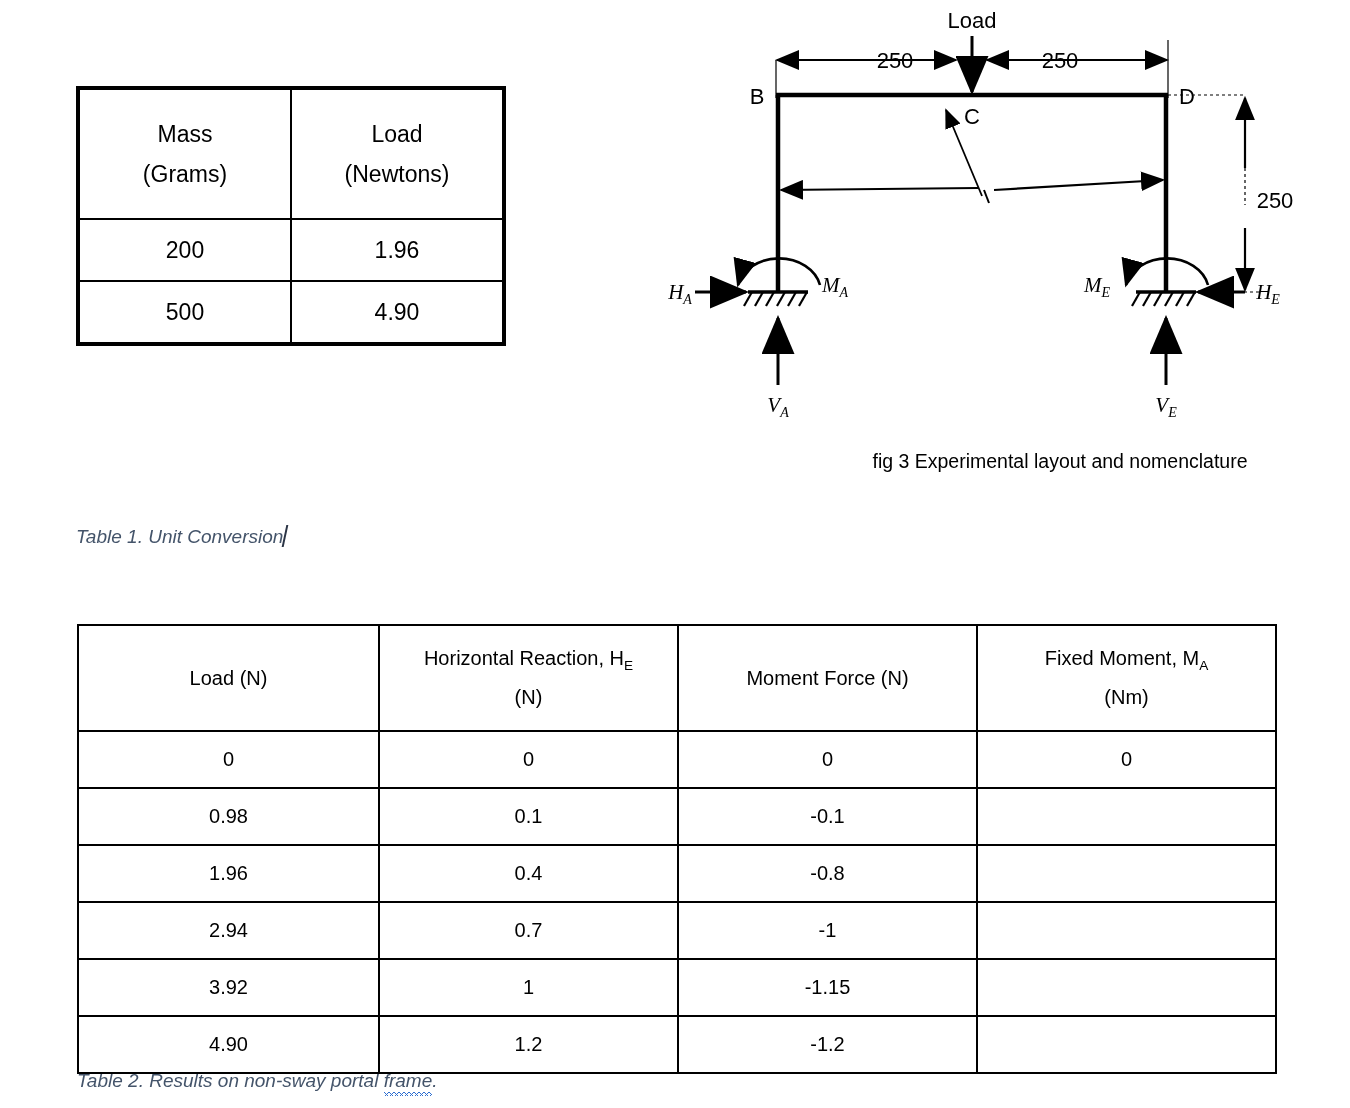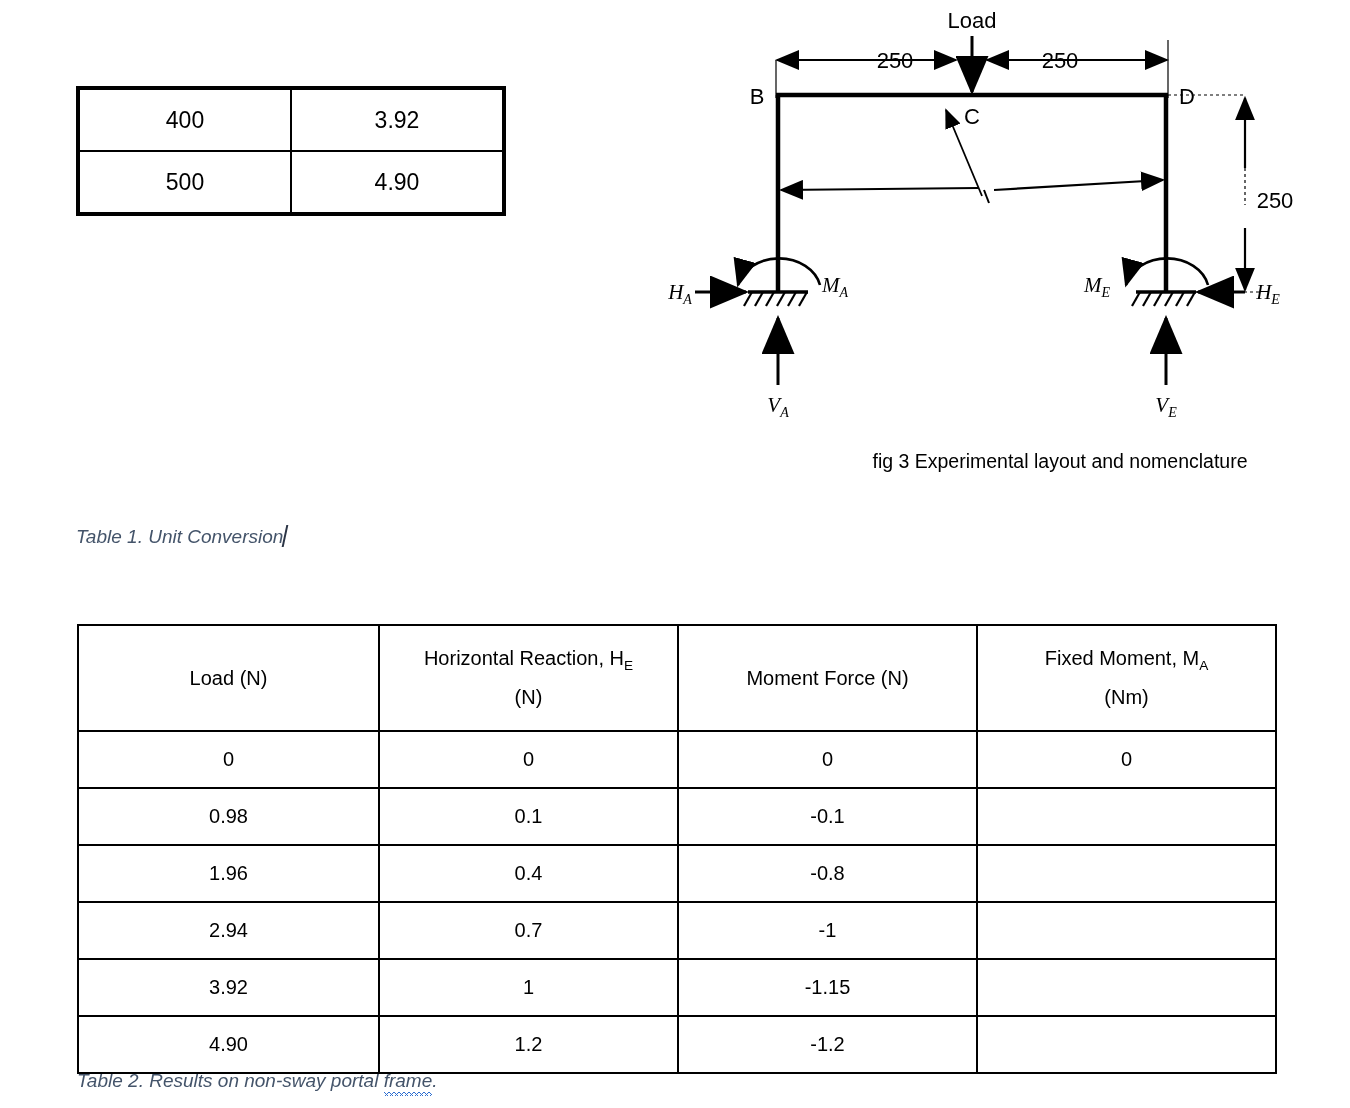--- a/index.html
+++ b/index.html
@@ -146,22 +146,32 @@
     background-repeat: repeat-x;
   }
 </style>
 </head>
 <body>
 
 <div id="table1-wrap">
   <table class="t1">
     <tbody>
       <tr>
-        <td>400</td>
-        <td>3.92</td>
+        <td class="hdr">
+          <div>Mass</div>
+          <div>(Grams)</div>
+        </td>
+        <td class="hdr">
+          <div>Load</div>
+          <div>(Newtons)</div>
+        </td>
+      </tr>
+      <tr>
+        <td>200</td>
+        <td>1.96</td>
       </tr>
       <tr>
         <td>500</td>
         <td>4.90</td>
       </tr>
     </tbody>
   </table>
 </div>
 
 <div id="table1-caption" class="caption"><span>Table 1. Unit Conversion</span><span class="text-caret"></span></div>

